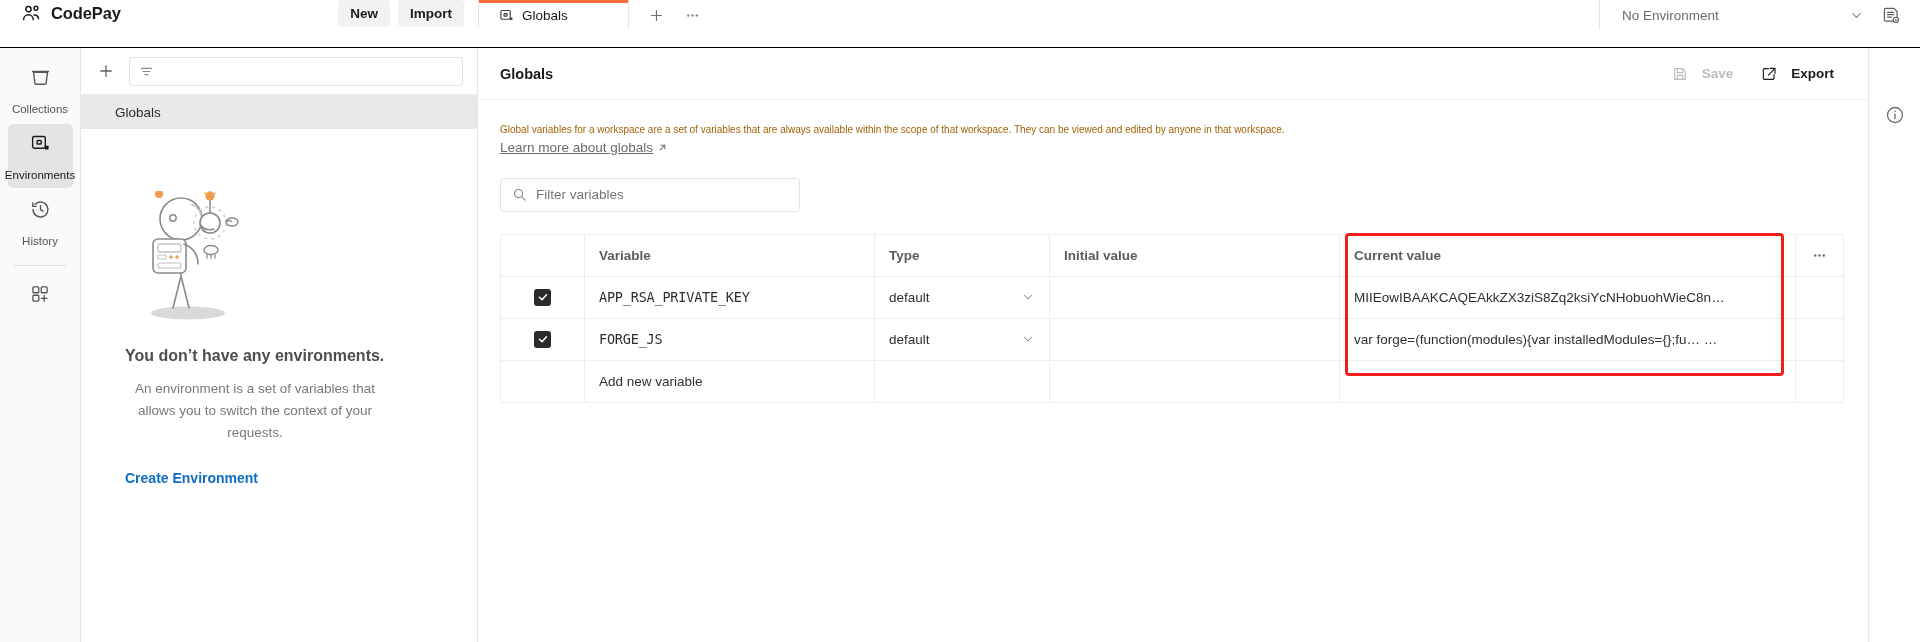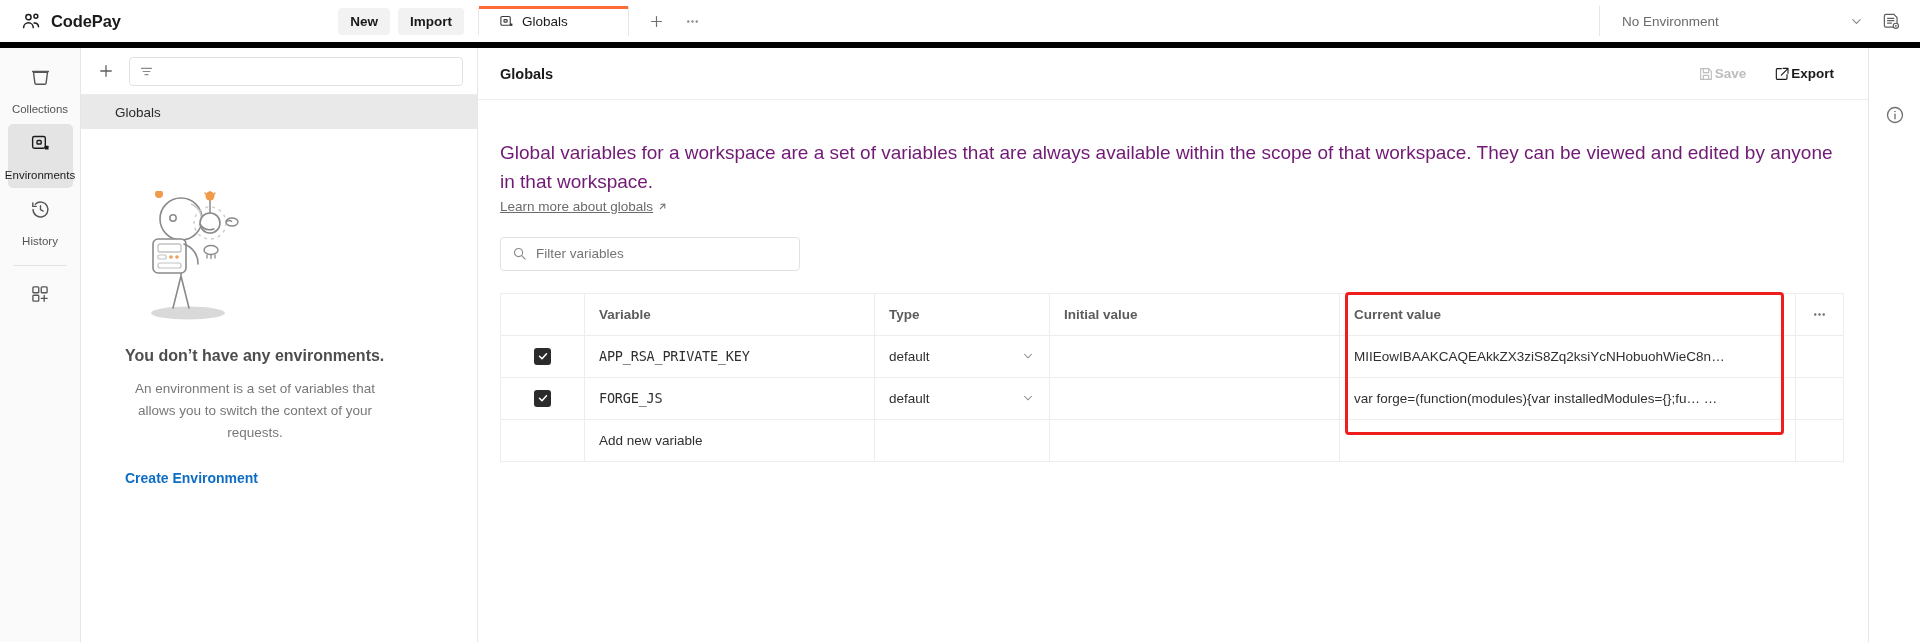--- a/index.html
+++ b/index.html
@@ -8,23 +8,23 @@
     background: #ffffff;
     font-family: "Liberation Sans", sans-serif;
     color: #212121;
     overflow: hidden;
   }
   .app { width: 1920px; height: 642px; display: flex; flex-direction: column; }
 
   
   .topbar {
     height: 48px; min-height: 48px;
-    display: flex; align-items: center;
+    display: flex; align-items: flex-start;
     background: #ffffff;
-    border-bottom: 6px solid #000000;
+    border-bottom: 1px solid #000000;
   }
   .tb-left {
     width: 479px; min-width: 479px;
     display: flex; align-items: center;
     padding: 0 14px 0 20px;
     border-right: 1px solid #e6e6e6;
   }
   .ws-icon { width: 22px; height: 22px; margin-right: 9px; display: flex; align-items: center; justify-content: center; }
   .ws-name { font-size: 16.5px; font-weight: bold; color: #1a1a1a; letter-spacing: -0.1px; }
   .tb-left-actions { margin-left: auto; display: flex; gap: 8px; align-items: center; }
@@ -127,29 +127,29 @@
 
   
   .main { flex: 1; display: flex; flex-direction: column; min-width: 0; background: #fff; }
   .main-head {
     height: 52px; min-height: 52px; display: flex; align-items: center;
     padding: 0 24px 0 22px; border-bottom: 1px solid #ededed;
   }
   .main-title { font-size: 14.5px; font-weight: bold; color: #1a1a1a; }
   .head-actions { margin-left: auto; display: flex; align-items: center; gap: 8px; }
   .head-btn {
-    display: flex; align-items: center; gap: 1px;
+    display: flex; align-items: center; gap: 14px;
     padding: 6px 10px; border-radius: 4px;
     font-size: 13.5px; font-weight: bold; cursor: pointer;
     background: transparent; border: none; font-family: inherit; color: #1a1a1a;
   }
   .head-btn.disabled { color: #bdbdbd; cursor: default; }
 
   .main-body { flex: 1; padding: 22px 24px 0 22px; overflow: hidden; }
-  .blurb { font-size: 19px; color: #701a75; line-height: 1.55; margin-top: 16px; }
+  .blurb { font-size: 10px; color: #a16207; line-height: 1.55; }
   .blurb-link {
     display: inline-flex; align-items: center; gap: 4px;
     color: #6b6b6b; text-decoration: underline; font-size: 13.5px;
     margin-top: 0; cursor: pointer;
   }
 
   .filter-box {
     margin-top: 22px; width: 300px; height: 34px;
     border: 1px solid #e2e2e2; border-radius: 4px;
     display: flex; align-items: center; padding: 0 11px; gap: 9px;

